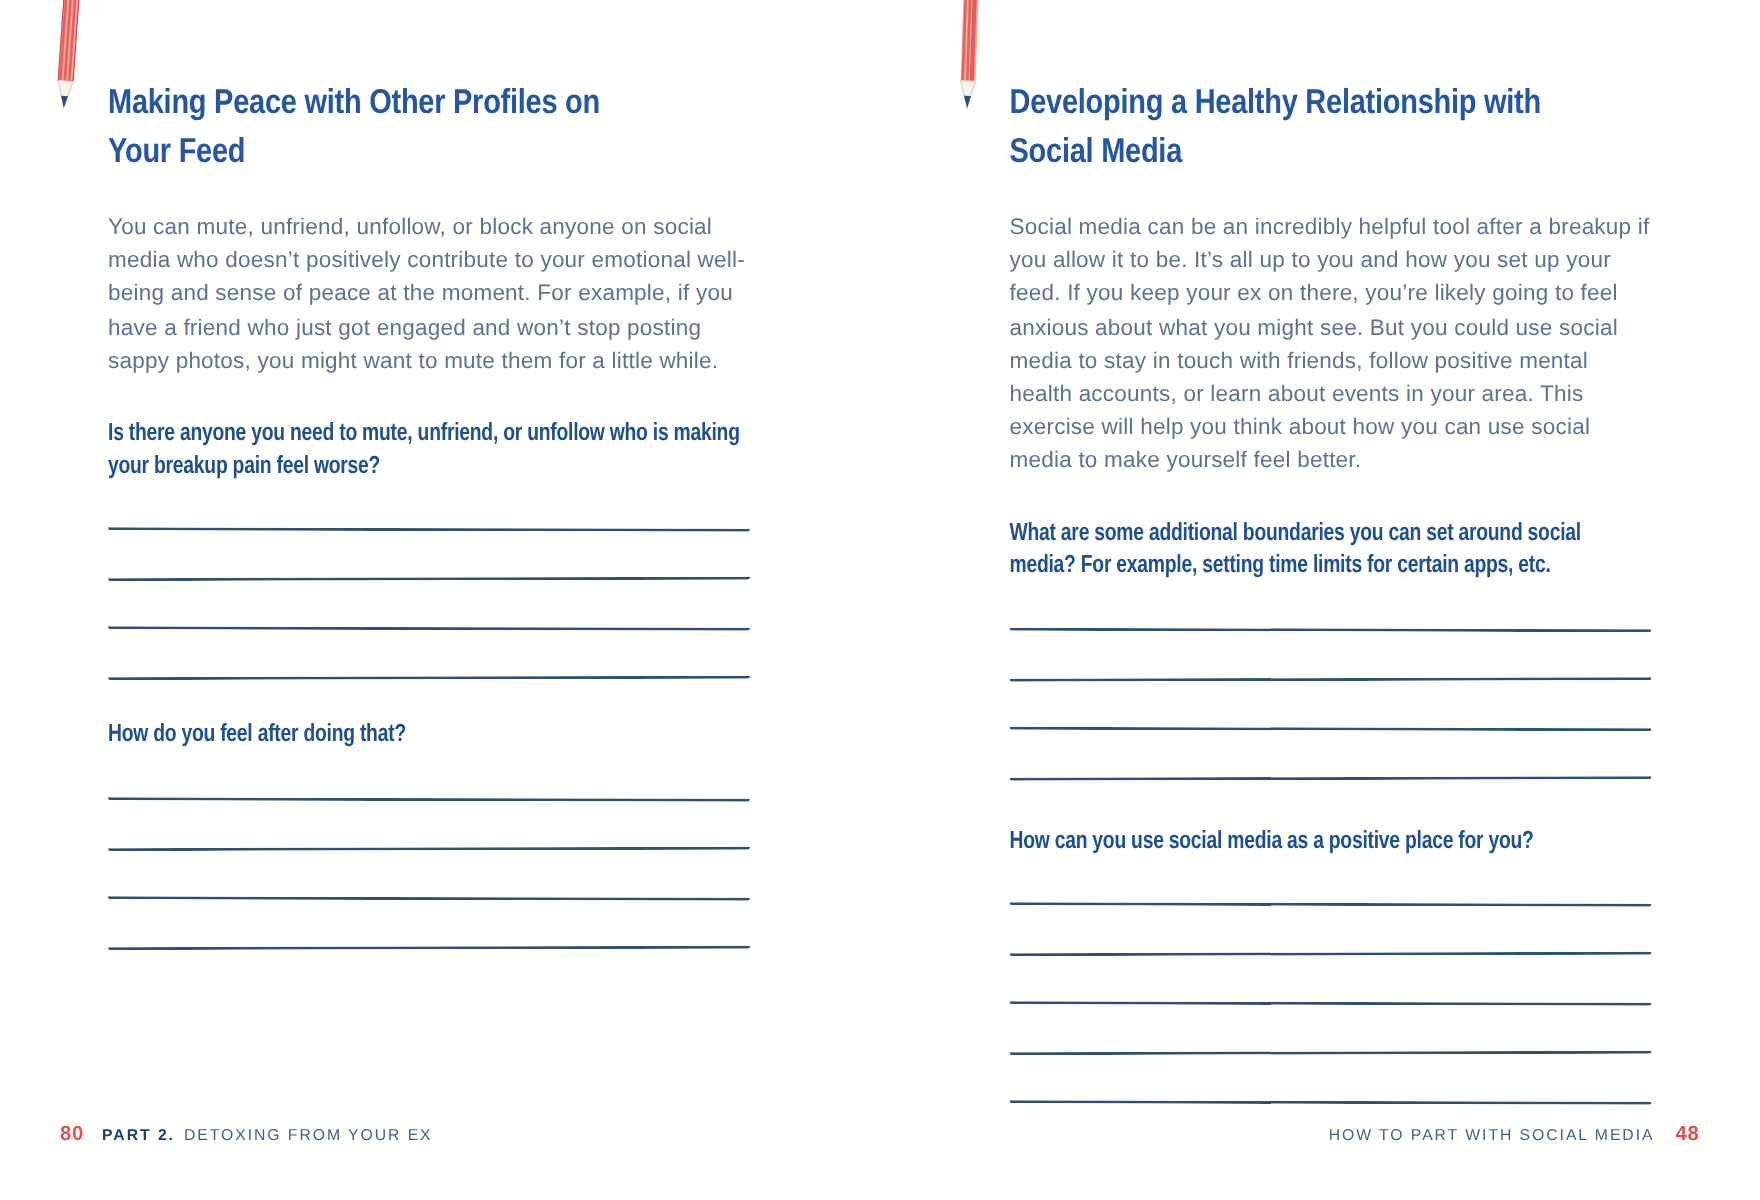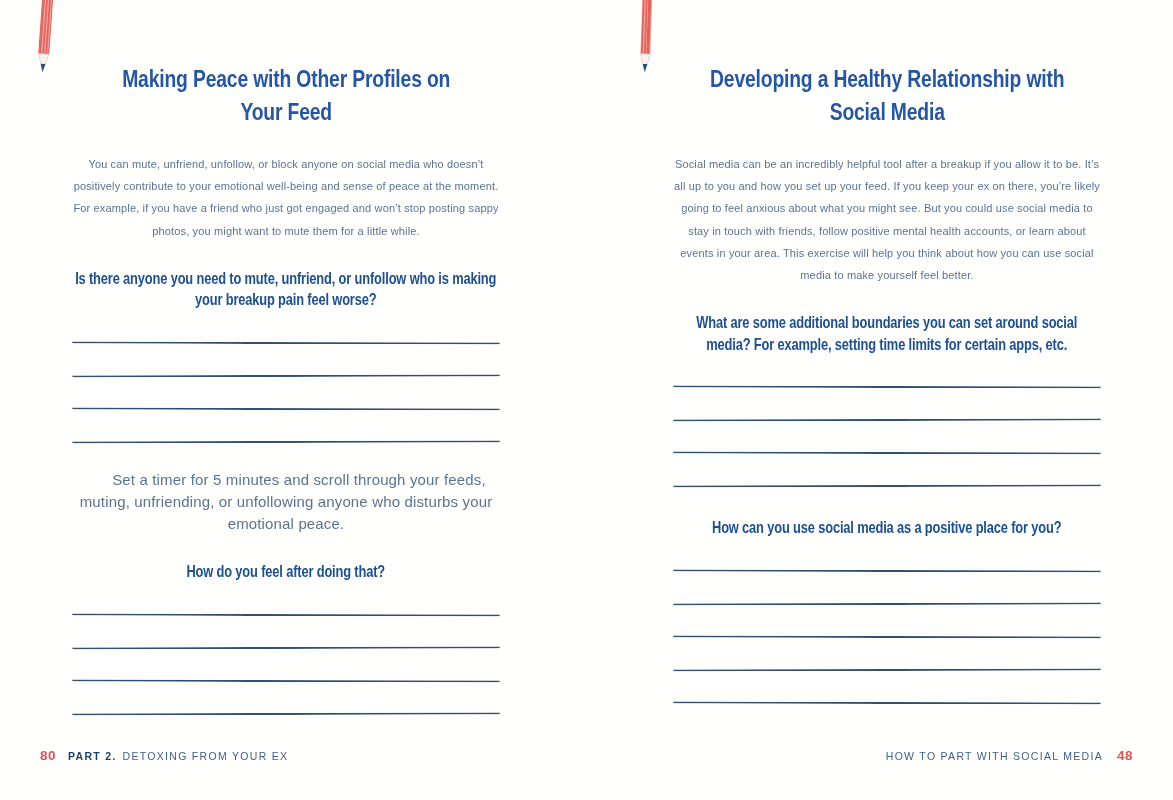--- a/index.html
+++ b/index.html
@@ -10,35 +10,35 @@
     --red:#e05252;
     --footer-blue:#3e618a;
     --footer-strong:#1d4068;
   }
   html,body{margin:0;padding:0;}
   body{
     width:1173px;height:800px;position:relative;overflow:hidden;
     background:#fffffe;
     font-family:"Liberation Sans", sans-serif;
   }
-  .page-col{position:absolute;top:16px;width:428px;text-align:center;}
+  .page-col{position:absolute;top:4px;width:428px;}
   #left-col{left:72px;}
   #right-col{left:673px;}
 
   .page-title{
     margin:47px 0 0 0;
     font-size:23px;font-weight:700;line-height:33px;letter-spacing:-0.2px;
     color:var(--heading);
     transform:scaleX(0.84);transform-origin:0 0;width:510px;
   }
   .page-title span{display:block;}
 
   .intro{
     margin:24px 0 0 0;
-    font-size:11px;line-height:22.2px;letter-spacing:0.15px;
+    font-size:15px;line-height:22.2px;letter-spacing:0.15px;
     color:var(--body);
   }
 
   .question{
     margin:26px 0 0 0;
     font-size:16.5px;font-weight:700;line-height:21.5px;letter-spacing:-0.2px;
     color:var(--question);
     transform:scaleX(0.78);transform-origin:0 0;width:548px;
   }
 
@@ -102,21 +102,20 @@
     <span>Your Feed</span>
   </h1>
   <p class="intro">You can mute, unfriend, unfollow, or block anyone on social media who doesn’t positively contribute to your emotional well-being and sense of peace at the moment. For example, if you have a friend who just got engaged and won’t stop posting sappy photos, you might want to mute them for a little while.</p>
   <p class="question">Is there anyone you need to mute, unfriend, or unfollow who is making your breakup pain feel worse?</p>
   <div class="answer-lines">
     <div class="wline"></div>
     <div class="wline"></div>
     <div class="wline"></div>
     <div class="wline"></div>
   </div>
-  <p class="exercise">Set a timer for 5 minutes and scroll through your feeds, muting, unfriending, or unfollowing anyone who disturbs your emotional peace.</p>
   <p class="question">How do you feel after doing that?</p>
   <div class="answer-lines">
     <div class="wline"></div>
     <div class="wline"></div>
     <div class="wline"></div>
     <div class="wline"></div>
   </div>
 </div>
 
 <div id="right-col" class="page-col">

